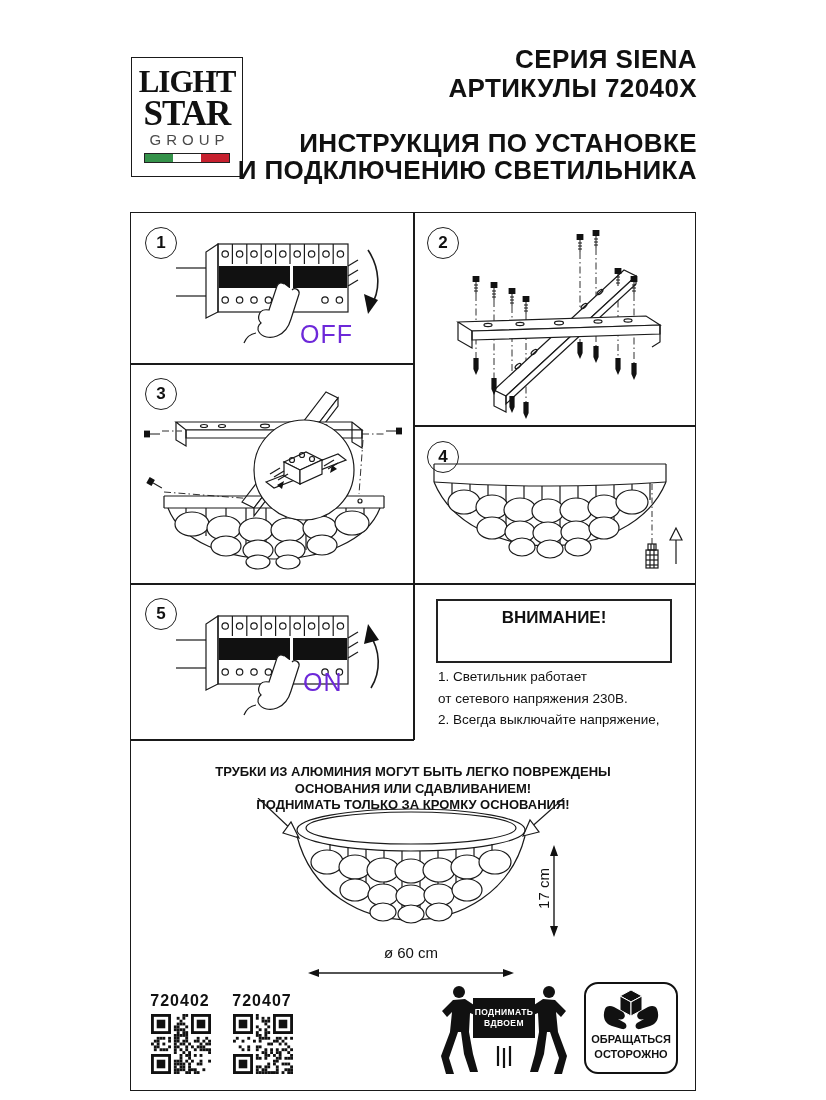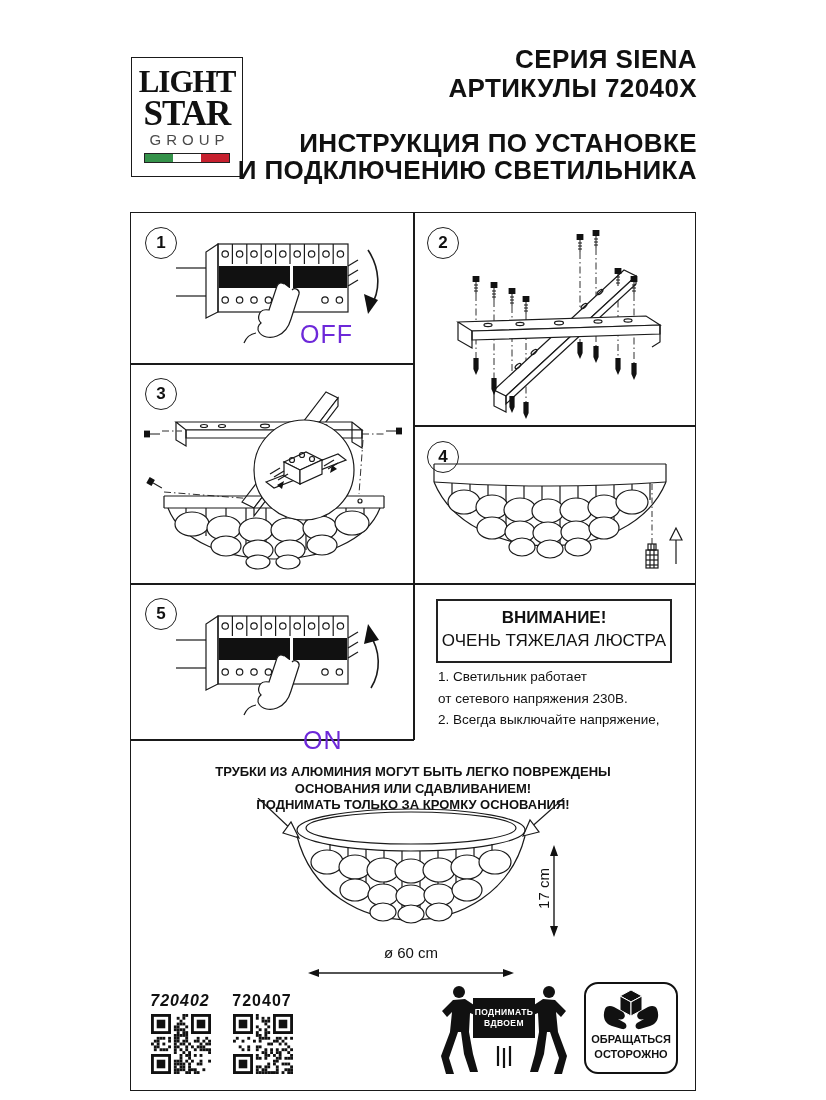--- a/index.html
+++ b/index.html
@@ -378,25 +378,24 @@
       <circle cx="86" cy="72" r="3.2"></circle>
     <circle cx="100.4" cy="72" r="3.2"></circle>
       <circle cx="157" cy="72" r="3.2"></circle>
       <circle cx="171.4" cy="72" r="3.2"></circle>
   </g>
   <path d="M116,56 c-3,-2 -6,-1 -7,2 l-8,24 c-5,-1 -9,1 -10,5 c-1,3 0,6 2,8 c-3,2 -4,6 -2,9 c3,5 11,7 18,4 c8,-3 12,-10 14,-17 l8,-25 c1,-4 -4,-7 -7,-4" class="wh"></path>
   <path d="M88,105 c-6,1 -10,5 -12,10" class="ln"></path>
   <path d="M203,88 c10,-16 10,-38 -2,-54" class="ln" style="stroke-width:1.6"></path>
   <polygon points="200,24 196,44 211,40" class="fl"></polygon>
 </svg>
-<div class="switch-label" style="left:303px;top:726px;">ON</div>
+<div class="switch-label" style="left:303px;top:668px;">ON</div>
 
 <div class="abs warnbox">
   <div class="l1">ВНИМАНИЕ!</div>
-  <div class="l2">ОЧЕНЬ ТЯЖЕЛАЯ ЛЮСТРА</div>
 </div>
 <div class="abs notes">
   <div>1. Светильник работает</div>
   <div>от сетевого напряжения 230В.</div>
   <div>2. Всегда выключайте напряжение,</div>
 </div>
 
 <div class="abs alu-warn">
   <div>ТРУБКИ ИЗ АЛЮМИНИЯ МОГУТ БЫТЬ ЛЕГКО ПОВРЕЖДЕНЫ</div>
   <div>ОСНОВАНИЯ ИЛИ СДАВЛИВАНИЕМ!</div>
@@ -451,21 +450,21 @@
 </svg>
 <div class="abs dim-label dim-17">17 cm</div>
 
 <div class="abs dim-label dim-60">ø 60 cm</div>
 <svg class="abs" style="left:308px;top:966px;" width="206" height="14" viewBox="0 0 206 14">
   <line x1="8" y1="7" x2="198" y2="7" stroke="#1a1a1a" stroke-width="1.4"></line>
   <polygon points="0,7 11,3 11,11" fill="#111"></polygon>
   <polygon points="206,7 195,3 195,11" fill="#111"></polygon>
 </svg>
 
-<div class="article" style="left:148px;font-style:italic;">720402</div>
+<div class="article" style="left:148px;">720402</div>
 <div class="article" style="left:230px;">720407</div>
 <svg class="abs" style="left:151px;top:1014px;" width="60" height="60" viewBox="0 0 60 60">
     <g class="qr-fill">
       <rect x="31.42857142857143" y="0" width="2.857142857142857" height="2.857142857142857" fill="#111"></rect>
       <rect x="34.285714285714285" y="0" width="2.857142857142857" height="2.857142857142857" fill="#111"></rect>
       <rect x="25.714285714285715" y="2.857142857142857" width="2.857142857142857" height="2.857142857142857" fill="#111"></rect>
       <rect x="31.42857142857143" y="2.857142857142857" width="2.857142857142857" height="2.857142857142857" fill="#111"></rect>
       <rect x="28.571428571428573" y="5.714285714285714" width="2.857142857142857" height="2.857142857142857" fill="#111"></rect>
       <rect x="25.714285714285715" y="8.571428571428571" width="2.857142857142857" height="2.857142857142857" fill="#111"></rect>
       <rect x="28.571428571428573" y="8.571428571428571" width="2.857142857142857" height="2.857142857142857" fill="#111"></rect>

